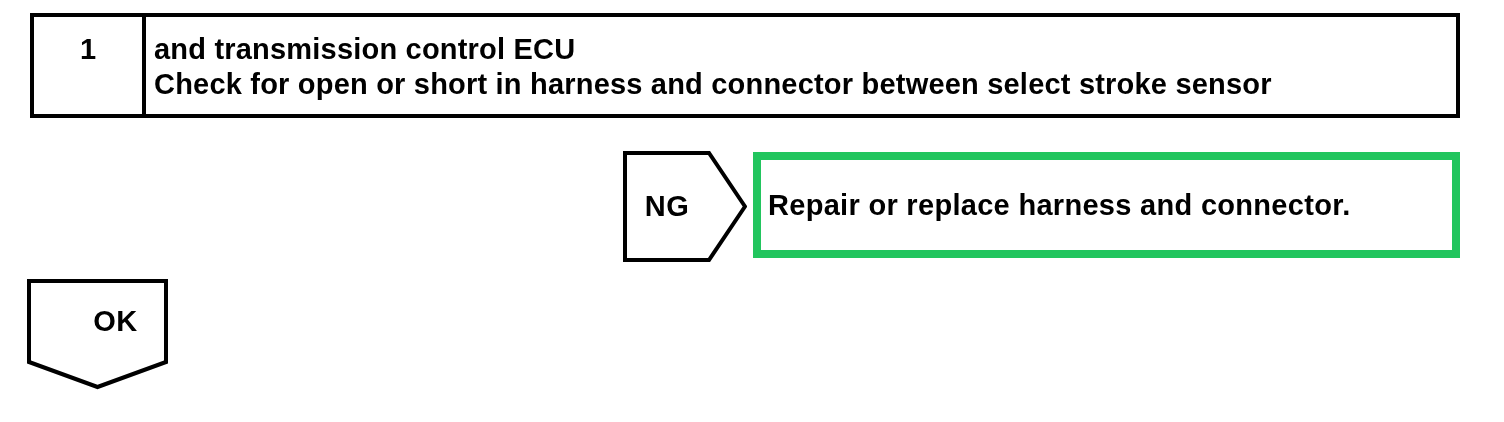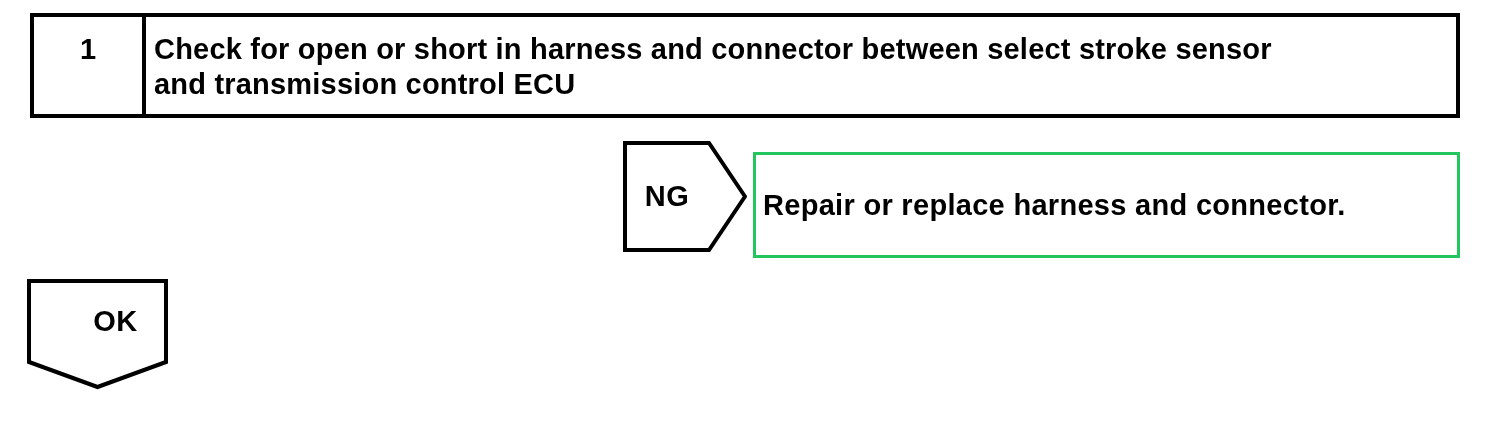--- a/index.html
+++ b/index.html
@@ -62,21 +62,21 @@
   .conn-label {
     position: absolute;
     display: flex;
     align-items: center;
     justify-content: center;
     font-size: 29px;
     letter-spacing: 0.5px;
   }
   .ng-connector {
     left: 623px;
-    top: 141px;
+    top: 151px;
     width: 124px;
     height: 85px;
     text-align: right;
   }
   .ng-connector .conn-label {
     left: 0;
     top: 0;
     width: 88px;
     height: 111px;
   }
@@ -94,40 +94,40 @@
     padding-left: 18px;
   }
 
   
   .ng-action-box {
     position: absolute;
     left: 753px;
     top: 152px;
     width: 707px;
     height: 106px;
-    border: 3px solid #22c55e;
+    border: 8px solid #22c55e;
     box-sizing: border-box;
     display: flex;
     align-items: center;
     padding-left: 7px;
     font-size: 29px;
     letter-spacing: 0.3px;
     background: #ffffff;
   }
 </style>
 </head>
 <body>
 
 <div class="canvas">
 
   <div class="step-box">
     <div class="step-number">1</div>
     <div class="step-title">
+      <div>and transmission control ECU</div>
       <div>Check for open or short in harness and connector between select stroke sensor</div>
-      <div>and transmission control ECU</div>
     </div>
   </div>
 
   <div class="connector ng-connector">
     <svg width="124" height="111" viewBox="0 0 124 111">
       <polygon points="2,2 86,2 122,55.5 86,109 2,109" fill="#ffffff" stroke="#000000" stroke-width="4" stroke-linejoin="miter"></polygon>
     </svg>
     <span class="conn-label">NG</span>
   </div>
 

